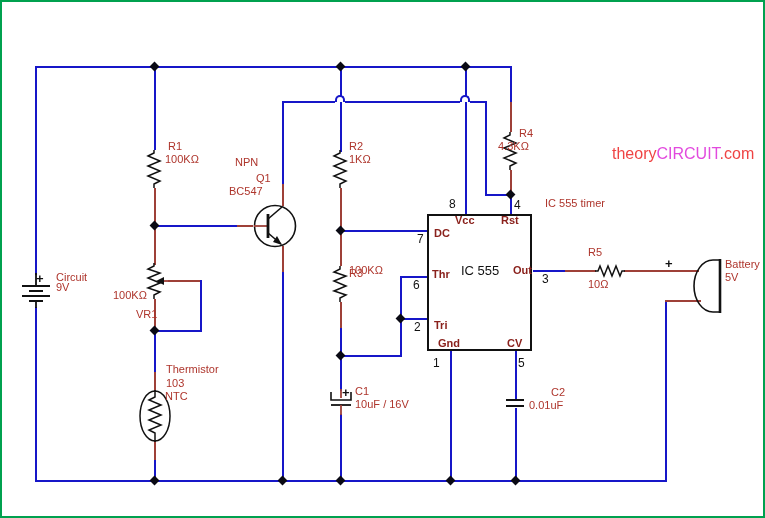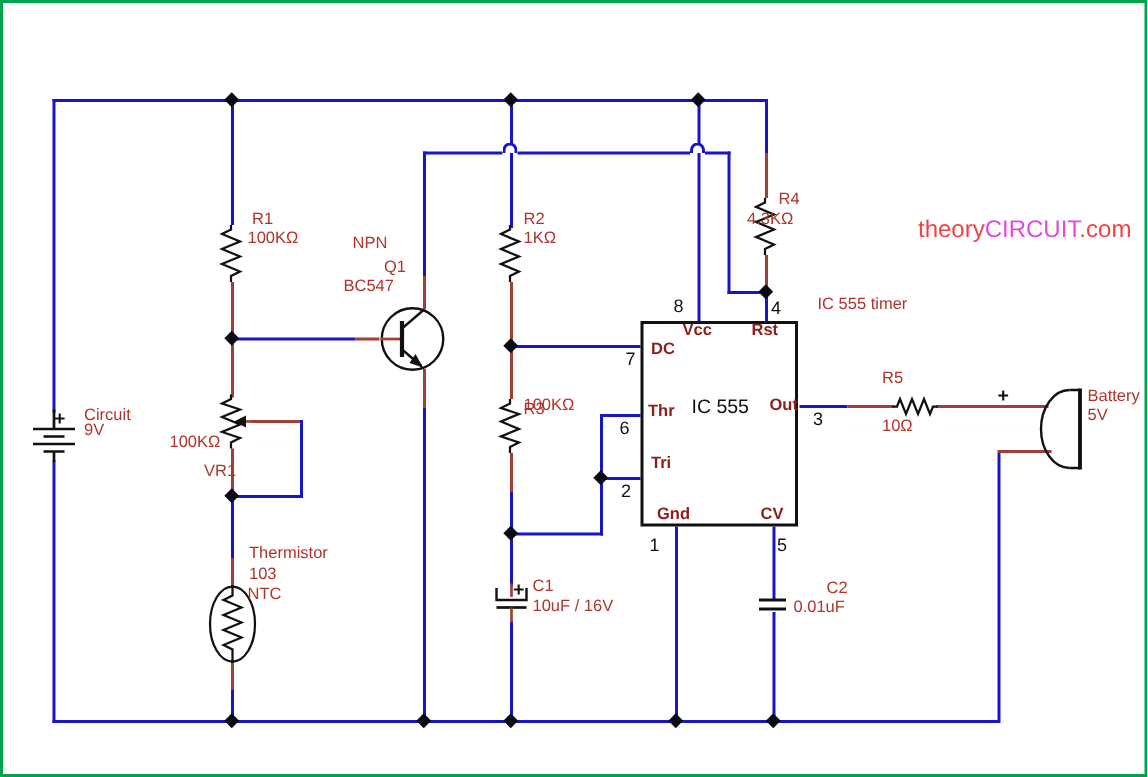--- a/index.html
+++ b/index.html
@@ -93,21 +93,21 @@
 
   <div class="hop" style="left:333px;top:93px;"></div>
   <div class="hop" style="left:458px;top:93px;"></div>
 
   <div class="icbox"></div>
   <div class="iclabel">IC 555</div>
   <span class="pin" style="left:453px;top:213px;">Vcc</span>
   <span class="pin" style="left:499px;top:213px;">Rst</span>
   <span class="pin" style="left:432px;top:226px;">DC</span>
   <span class="pin" style="left:430px;top:267px;">Thr</span>
-  <span class="pin" style="left:432px;top:302px;">Tri</span>
+  <span class="pin" style="left:432px;top:318px;">Tri</span>
   <span class="pin" style="left:511px;top:263px;">Out</span>
   <span class="pin" style="left:436px;top:336px;">Gnd</span>
   <span class="pin" style="left:505px;top:336px;">CV</span>
   <span class="num" style="left:447px;top:196px;">8</span>
   <span class="num" style="left:512px;top:197px;">4</span>
   <span class="num" style="left:415px;top:231px;">7</span>
   <span class="num" style="left:411px;top:277px;">6</span>
   <span class="num" style="left:412px;top:319px;">2</span>
   <span class="num" style="left:540px;top:271px;">3</span>
   <span class="num" style="left:431px;top:355px;">1</span>

